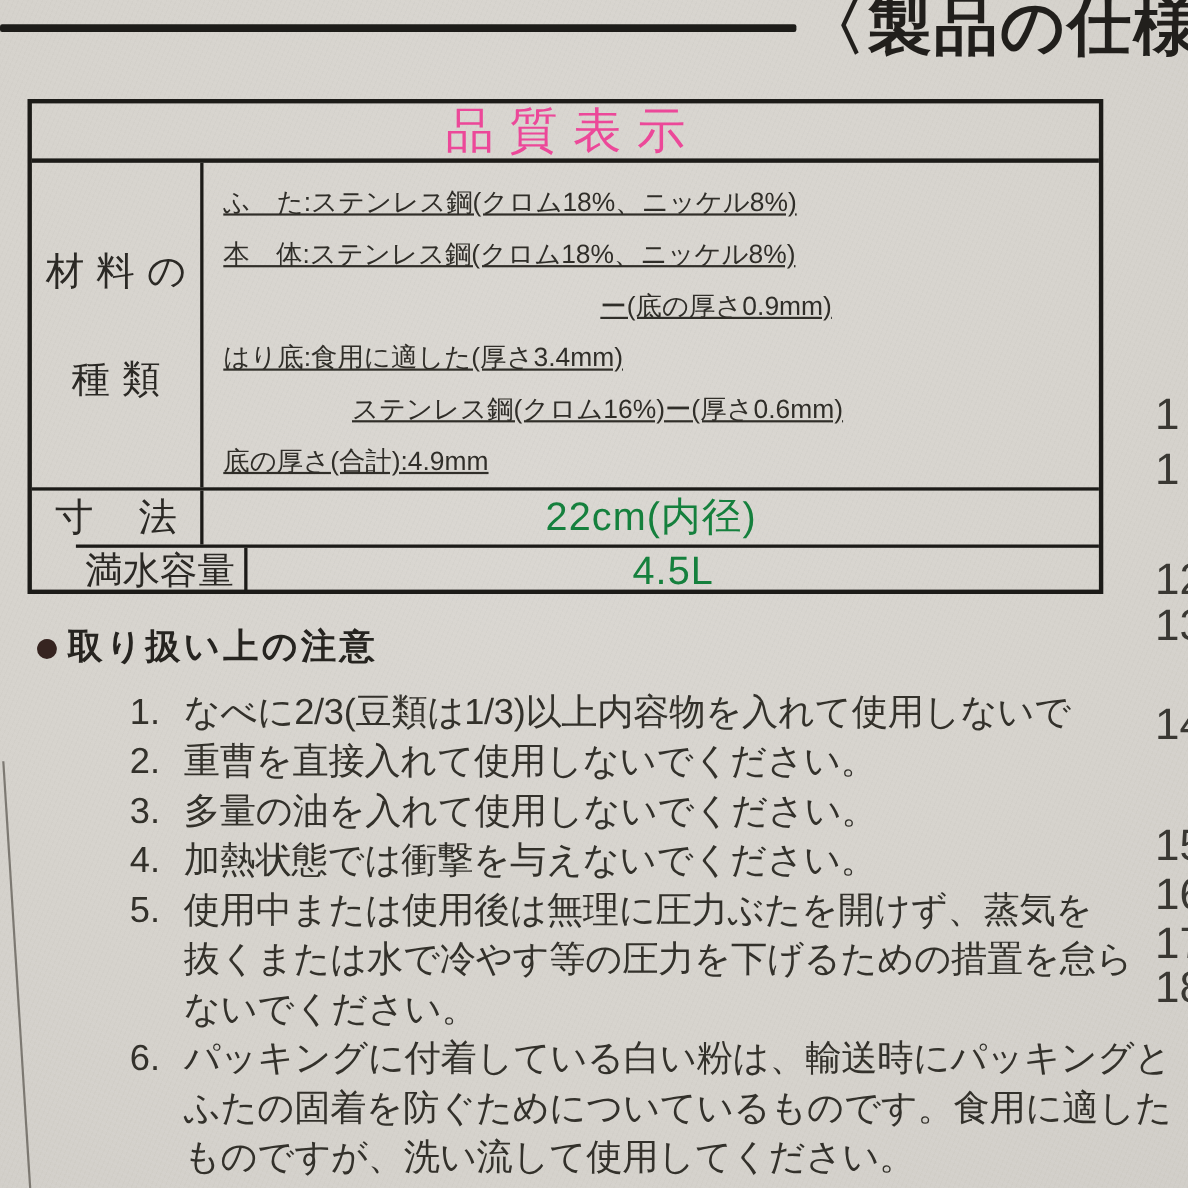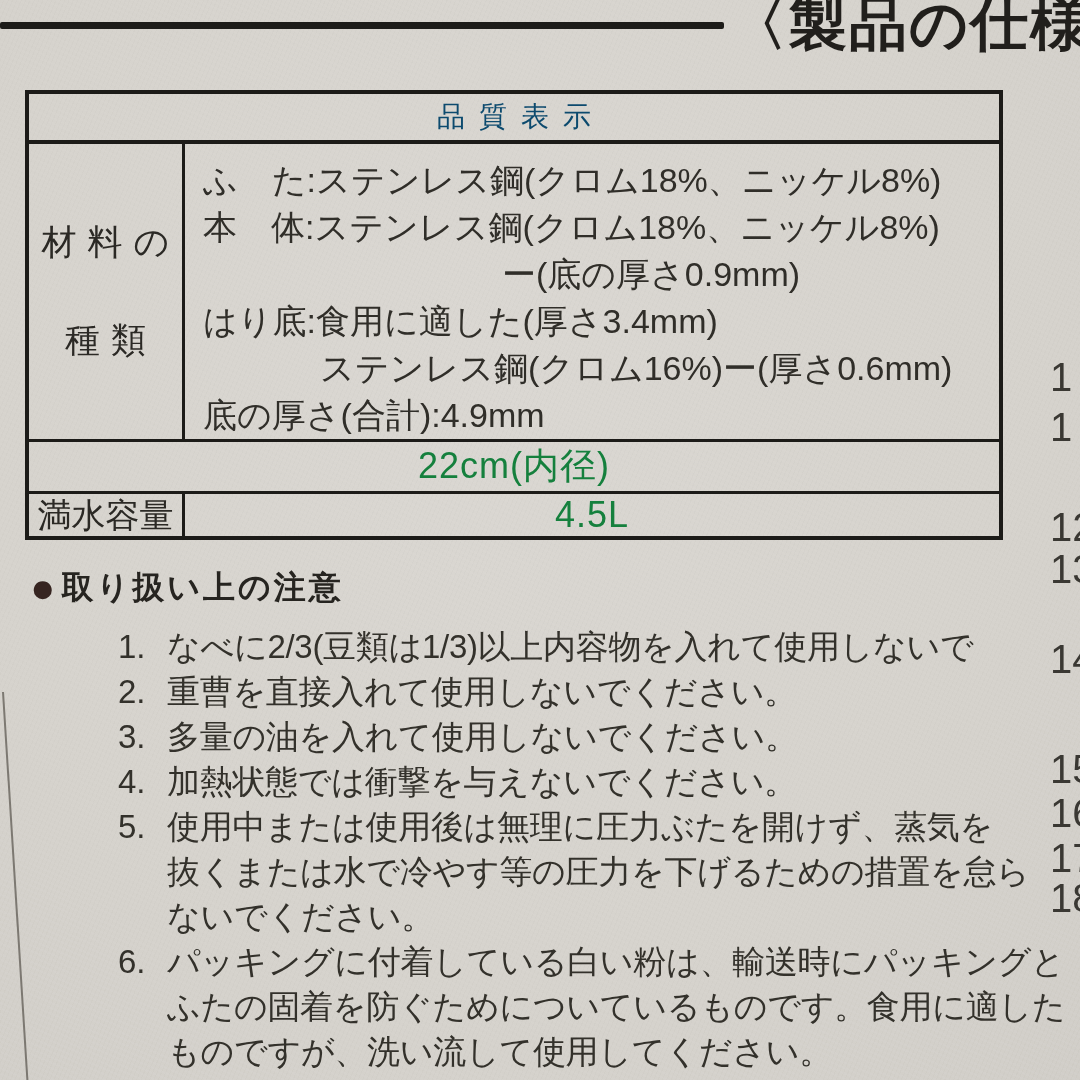--- a/index.html
+++ b/index.html
@@ -27,38 +27,38 @@
 
   
   .spec-table{
     position:absolute;left:25px;top:90px;width:978px;height:450px;
     border:4px solid #1c1b18;box-sizing:border-box;
     display:flex;flex-direction:column;
   }
   .t-header{
     height:54px;border-bottom:4px solid #1c1b18;box-sizing:border-box;
     display:flex;align-items:center;justify-content:center;
-    font-size:28px;letter-spacing:14px;padding-left:14px;color:#0c4a6e;
+    font-size:44px;letter-spacing:14px;padding-left:14px;color:#ec4899;
   }
   .t-row{display:flex;box-sizing:border-box;}
   .t-material{flex:1;}
   .t-label{
     width:156px;flex:0 0 156px;border-right:3px solid #1c1b18;box-sizing:border-box;
     display:flex;flex-direction:column;align-items:center;justify-content:center;
     font-size:35px;color:#2b2925;gap:48px;
   }
   .t-label .lbl-line{letter-spacing:11px;padding-left:11px;line-height:50px;white-space:nowrap;}
   .t-content{
-    flex:1;padding:13px 0 0 18px;box-sizing:border-box;font-size:34px;color:#302e29;
+    flex:1;padding:13px 0 0 18px;box-sizing:border-box;font-size:24px;color:#302e29;text-decoration:underline;
   }
   .m-line{line-height:47px;white-space:nowrap;}
   .m-line.indent-a{padding-left:100px;text-align:center;}
   .m-line.indent-b{padding-left:117px;}
   .t-small{height:53px;border-top:3px solid #1c1b18;}
-  .t-small:last-child{height:49px;}
+  .t-small:last-child{height:49px;margin-left:40px;}
   .t-small .t-label{flex-direction:row;justify-content:center;}
   .t-small .lbl-line{letter-spacing:3px;padding-left:3px;line-height:1;white-space:nowrap;}
   .t-small .lbl-tight{letter-spacing:0;padding-left:0;font-size:34px;}
   .t-value{
     flex:1;display:flex;align-items:center;justify-content:center;
     font-size:36px;color:#15803d;letter-spacing:1px;
   }
 
   
   .precautions{position:absolute;left:0;top:563px;width:1040px;}
@@ -115,20 +115,23 @@
         <div class="m-line">ふ　た:ステンレス鋼(クロム18%、ニッケル8%)</div>
         <div class="m-line">本　体:ステンレス鋼(クロム18%、ニッケル8%)</div>
         <div class="m-line indent-a">ー(底の厚さ0.9mm)</div>
         <div class="m-line">はり底:食用に適した(厚さ3.4mm)</div>
         <div class="m-line indent-b">ステンレス鋼(クロム16%)ー(厚さ0.6mm)</div>
         <div class="m-line">底の厚さ(合計):4.9mm</div>
       </div>
     </div>
 
     <div class="t-row t-small">
+      <div class="t-label">
+        <div class="lbl-line">寸　法</div>
+      </div>
       <div class="t-value">22cm(内径)</div>
     </div>
 
     <div class="t-row t-small">
       <div class="t-label">
         <div class="lbl-line lbl-tight">満水容量</div>
       </div>
       <div class="t-value">4.5L</div>
     </div>
   </div>

